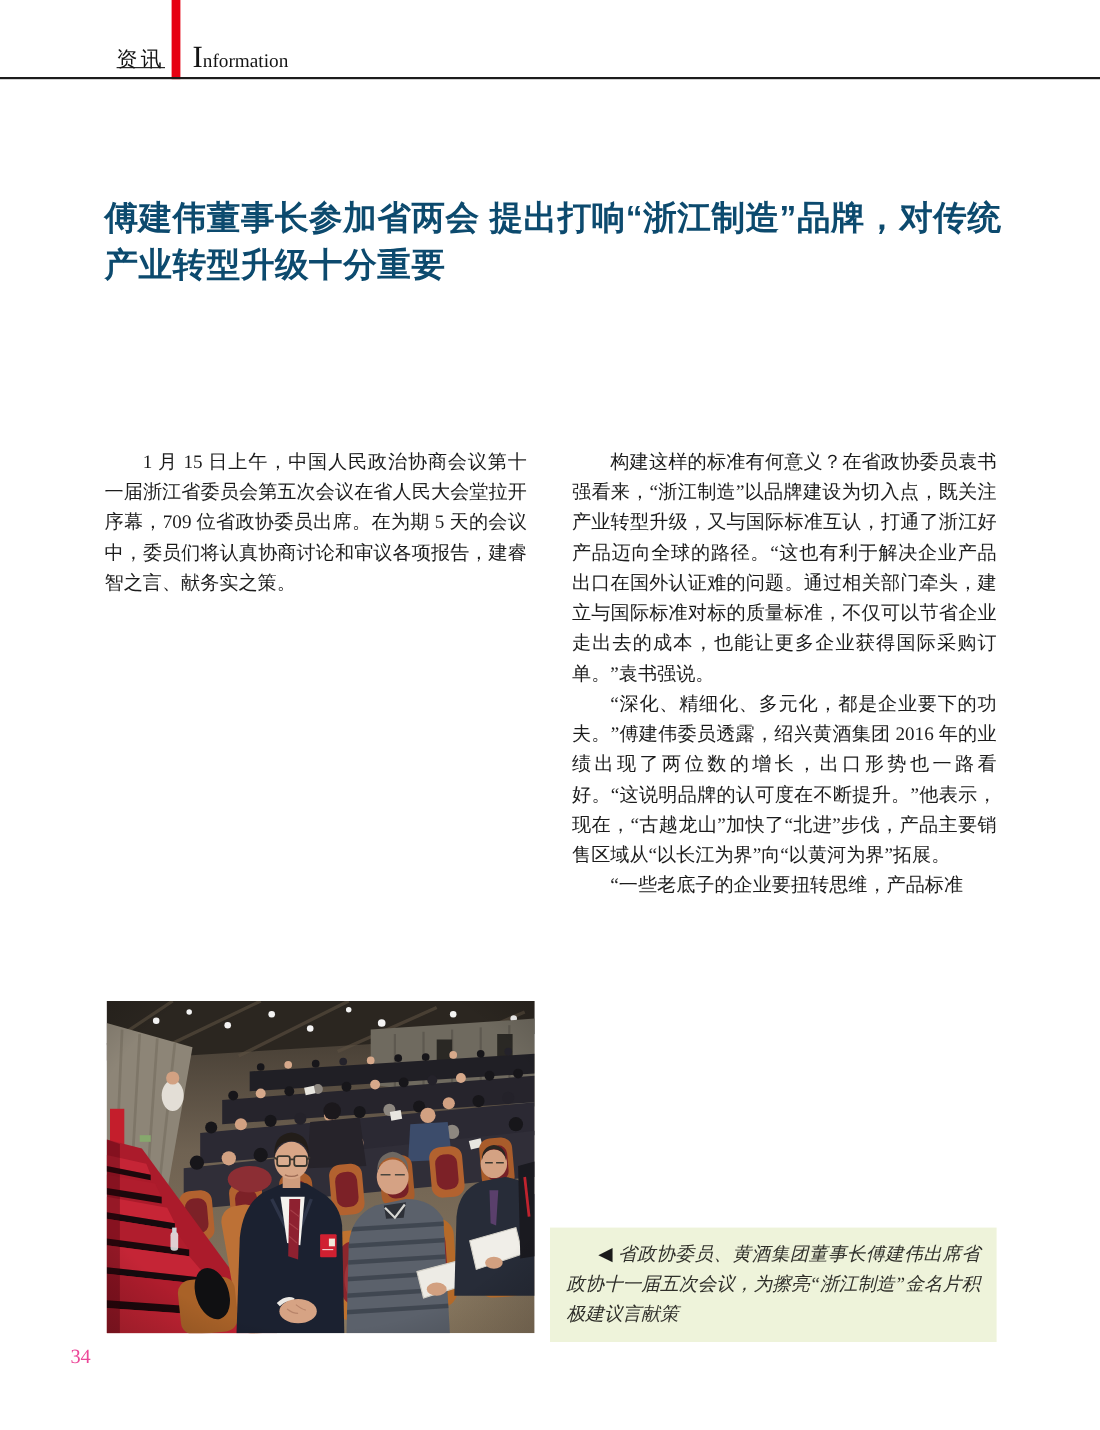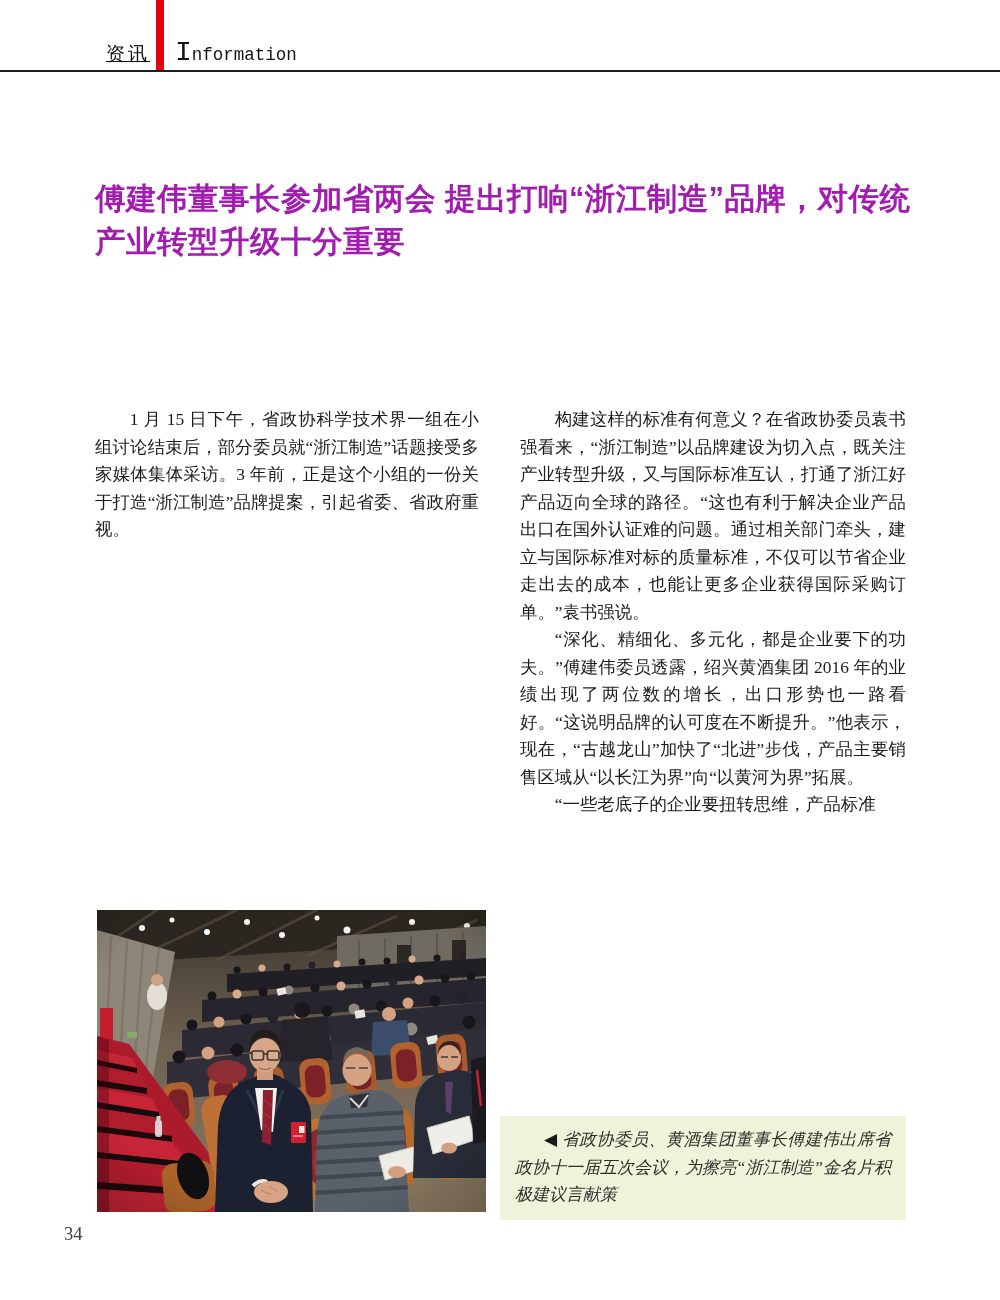--- a/index.html
+++ b/index.html
@@ -10,30 +10,30 @@
   }
   
   .section-cn{
     position:absolute;left:106px;top:41px;
     font-family:"Liberation Sans","DejaVu Sans",sans-serif;
     font-size:19px;letter-spacing:3px;color:#141414;text-decoration:underline;
   }
   .red-bar{position:absolute;left:156px;top:0;width:8px;height:72px;background:#e60012;}
   .section-en{
     position:absolute;left:175px;top:36px;
-    font-family:Liberation Mono, monospace;color:#141414;
+    font-family:Liberation Serif, serif;color:#141414;
   }
   .section-en .initial{font-size:28px;line-height:34px;}
   .section-en .rest{font-size:17.5px;}
   .header-rule{position:absolute;left:0;top:70px;width:1000px;height:2px;background:#1c1c1c;}
   
   .article-title{
     position:absolute;left:95px;top:177px;width:820px;margin:0;
     font-family:"Liberation Sans","DejaVu Sans",sans-serif;
-    font-size:30.5px;line-height:43px;font-weight:700;color:#a21caf;
+    font-size:30.5px;line-height:43px;font-weight:700;color:#0c4a6e;
     letter-spacing:.5px;
   }
   
   .col{
     position:absolute;top:406px;
     font-size:17.4px;line-height:27.5px;color:#1c1c1c;
     text-align:justify;
   }
   .col p{margin:0;text-indent:2em;}
   .col-left{left:95px;width:384px;}
@@ -45,36 +45,36 @@
   .caption-box{
     position:absolute;left:500px;top:1116px;width:406px;
     background:#eef3da;box-sizing:border-box;padding:10px 15px 11px;
   }
   .caption-box p{
     margin:0;font-style:italic;font-size:17px;line-height:27.5px;
     text-indent:1.7em;color:#2f2f2a;text-align:justify;
   }
   .caption-marker{font-style:normal;color:#1a1a1a;}
   
-  .page-number{position:absolute;left:64px;top:1224px;font-size:18.5px;color:#404040;}
+  .page-number{position:absolute;left:64px;top:1224px;font-size:18.5px;color:#ec4899;}
 </style>
 </head>
 <body>
 
 <div class="page">
 
   <span class="section-cn">资讯</span>
   <div class="red-bar"></div>
   <span class="section-en"><span class="initial">I</span><span class="rest">nformation</span></span>
   <div class="header-rule"></div>
 
   <h1 class="article-title">傅建伟董事长参加省两会 提出打响“浙江制造”品牌，对传统产业转型升级十分重要</h1>
 
   <div class="col col-left">
-    <p>1 月 15 日下午，省政协科学技术界一组在小组讨论结束后，部分委员就“浙江制造”话题接受多家媒体集体采访。3 年前，正是这个小组的一份关于打造“浙江制造”品牌提案，引起省委、省政府重视。</p>
+    <p>1 月 15 日上午，中国人民政治协商会议第十一届浙江省委员会第五次会议在省人民大会堂拉开序幕，709 位省政协委员出席。在为期 5 天的会议中，委员们将认真协商讨论和审议各项报告，建睿智之言、献务实之策。</p>
   </div>
 
   <div class="col col-right">
     <p>构建这样的标准有何意义？在省政协委员袁书强看来，“浙江制造”以品牌建设为切入点，既关注产业转型升级，又与国际标准互认，打通了浙江好产品迈向全球的路径。“这也有利于解决企业产品出口在国外认证难的问题。通过相关部门牵头，建立与国际标准对标的质量标准，不仅可以节省企业走出去的成本，也能让更多企业获得国际采购订单。”袁书强说。</p>
     <p>“深化、精细化、多元化，都是企业要下的功夫。”傅建伟委员透露，绍兴黄酒集团 2016 年的业绩出现了两位数的增长，出口形势也一路看好。“这说明品牌的认可度在不断提升。”他表示，现在，“古越龙山”加快了“北进”步伐，产品主要销售区域从“以长江为界”向“以黄河为界”拓展。</p>
     <p>“一些老底子的企业要扭转思维，产品标准</p>
   </div>
 
   <figure class="photo-figure">
     <svg viewBox="0 0 389 302" preserveAspectRatio="none">

